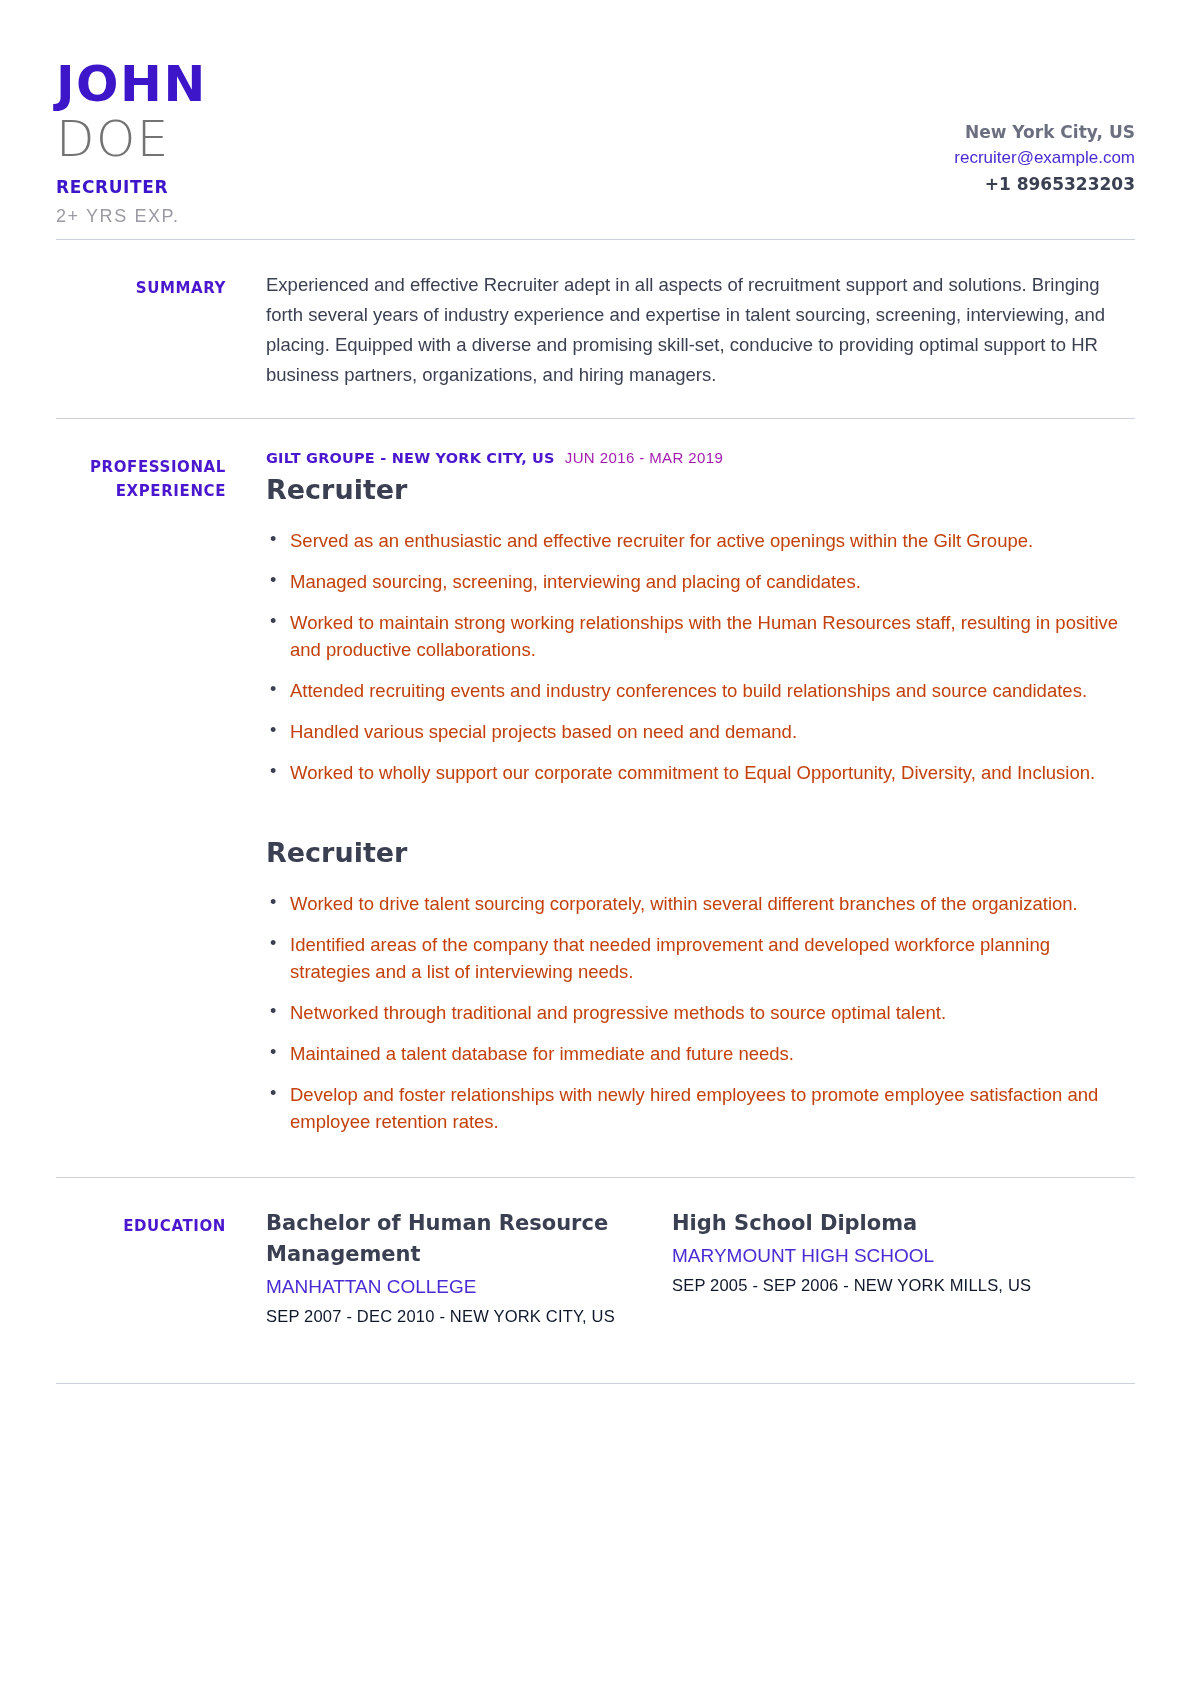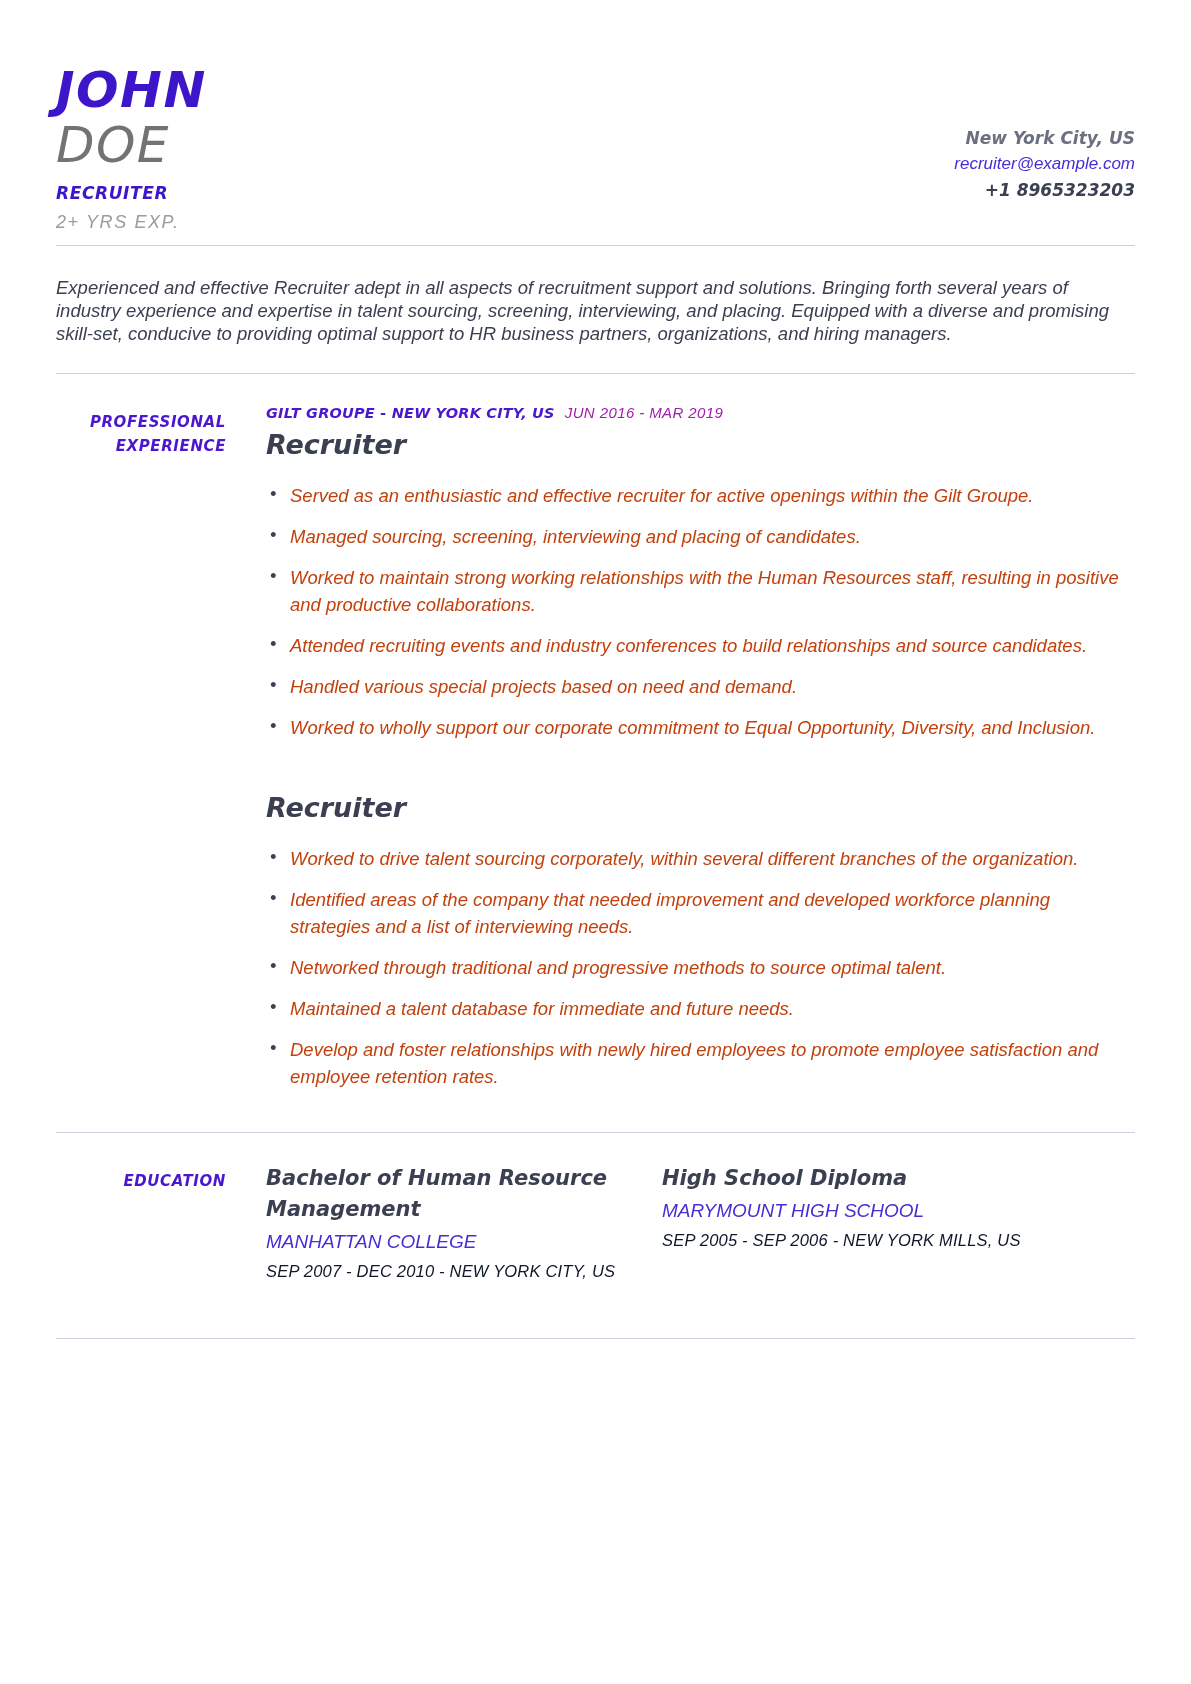--- a/index.html
+++ b/index.html
@@ -12,23 +12,22 @@
     height: 1684px;
     font-family: "Liberation Sans", sans-serif;
     color: #3a3f51;
     -webkit-font-smoothing: antialiased;
   }
   .page {
     position: relative;
     width: 1191px;
     height: 1684px;
     box-sizing: border-box;
-    padding: 15px 56px;
+    padding: 9px 56px;
     background: #ffffff;
-    font-style: italic;
   }
 
   
   .header {
     display: flex;
     justify-content: space-between;
     align-items: flex-start;
     padding-top: 48px;
     padding-bottom: 10px;
   }
@@ -118,21 +117,21 @@
   }
   .section-body {
     flex: 1 1 auto;
     min-width: 0;
   }
 
   
   .summary-text {
     font-family: "Liberation Sans", sans-serif;
     font-size: 18.5px;
-    line-height: 23px;
+    line-height: 30px;
     color: #3a3f51;
     margin: 0;
   }
 
   
   .job { margin-bottom: 4px; }
   .job + .job { margin-top: 48px; }
   .job-meta {
     margin-bottom: 2px;
     white-space: nowrap;
@@ -178,21 +177,21 @@
     position: absolute;
     left: 4px;
     top: -1px;
     font-size: 18px;
     color: #3a3f51;
   }
 
   
   .edu-grid {
     display: flex;
-    gap: 6px;
+    gap: 16px;
   }
   .edu-col {
     width: 390px;
     flex: 0 0 390px;
   }
   .edu-degree {
     font-family: "DejaVu Sans", sans-serif;
     font-weight: 700;
     font-size: 21px;
     line-height: 31px;
@@ -233,20 +232,21 @@
     <div class="contact">
       <div class="contact-location">New York City, US</div>
       <div class="contact-email">recruiter@example.com</div>
       <div class="contact-phone">+1 8965323203</div>
     </div>
   </div>
 
   <div class="rule"></div>
 
   <div class="section">
+    <div class="section-label">SUMMARY</div>
     <div class="section-body">
       <p class="summary-text">Experienced and effective Recruiter adept in all aspects of recruitment support and solutions. Bringing forth several years of industry experience and expertise in talent sourcing, screening, interviewing, and placing. Equipped with a diverse and promising skill-set, conducive to providing optimal support to HR business partners, organizations, and hiring managers.</p>
     </div>
   </div>
 
   <div class="rule"></div>
 
   <div class="section">
     <div class="section-label">
       <div>PROFESSIONAL</div>

